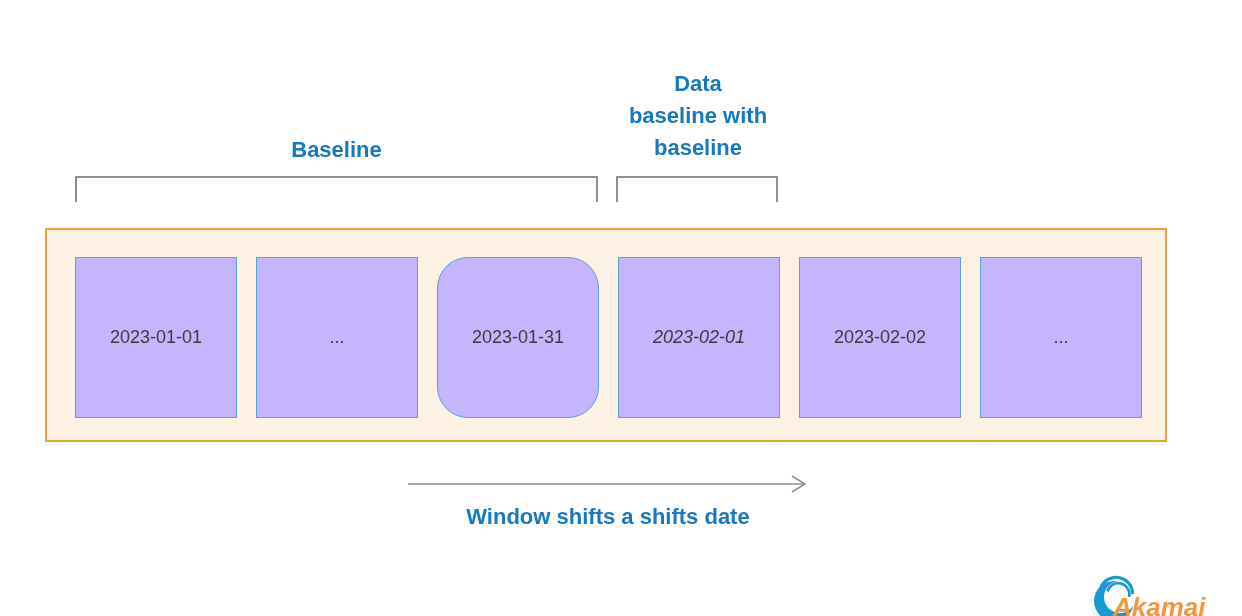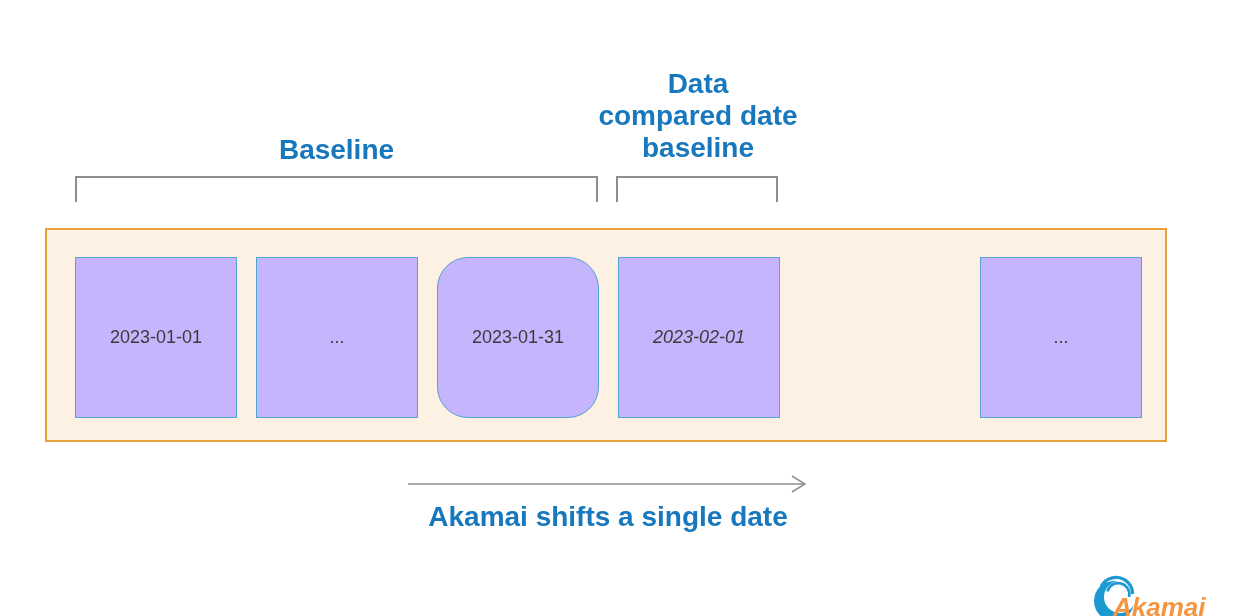--- a/index.html
+++ b/index.html
@@ -12,21 +12,21 @@
     position: relative;
     width: 1242px;
     height: 616px;
     background: #ffffff;
     overflow: hidden;
   }
   .blue-label {
     position: absolute;
     color: #1878be;
     font-weight: bold;
-    font-size: 28px;
+    font-size: 22px;
     text-align: center;
   }
   .comparison-label {
     left: 588px;
     top: 68px;
     width: 220px;
     line-height: 32px;
   }
   .baseline-label {
     left: 75px;
@@ -97,21 +97,21 @@
     text-align: right;
   }
 </style>
 </head>
 <body>
 
 <div class="canvas">
 
   <div class="blue-label comparison-label">
     <div>Data</div>
-    <div>compared date</div>
+    <div>baseline with</div>
     <div>baseline</div>
   </div>
 
   <div class="blue-label baseline-label">Baseline</div>
 
   <div class="bracket bracket-baseline"></div>
   <div class="bracket bracket-comparison"></div>
 
   <div class="window-container"></div>
 
@@ -120,30 +120,33 @@
   </div>
   <div class="date-cell cell-1">
     <span>...</span>
   </div>
   <div class="date-cell cell-2">
     <span>2023-01-31</span>
   </div>
   <div class="date-cell cell-3">
     <span>2023-02-01</span>
   </div>
+  <div class="date-cell cell-4">
+    <span>2023-02-02</span>
+  </div>
   <div class="date-cell cell-5">
     <span>...</span>
   </div>
 
   <svg class="shift-arrow" viewBox="0 0 404 20">
     <line x1="2" y1="10" x2="398" y2="10" stroke="#8e8e8e" stroke-width="1.5"></line>
     <polyline points="386,2 399,10 386,18" fill="none" stroke="#8e8e8e" stroke-width="1.5"></polyline>
   </svg>
 
-  <div class="blue-label arrow-caption">Akamai shifts a single date</div>
+  <div class="blue-label arrow-caption">Window shifts a shifts date</div>
 
   <div class="akamai-logo">
     <svg width="120" height="50" viewBox="0 0 120 50">
       <circle cx="21" cy="26" r="20" fill="#1b9ad2"></circle>
       <circle cx="27" cy="22" r="16" fill="#ffffff"></circle>
       <path d="M 8 12 A 16.5 16.5 0 0 1 39.5 19" stroke="#1b9ad2" stroke-width="3.2" fill="none"></path>
       <path d="M 14.5 16.5 A 11 11 0 0 1 36 22" stroke="#1b9ad2" stroke-width="2.6" fill="none"></path>
       <text x="20" y="41" font-family="Liberation Sans, sans-serif" font-style="italic" font-weight="bold" font-size="26" fill="#f6953e">Akamai</text>
     </svg>
   </div>

